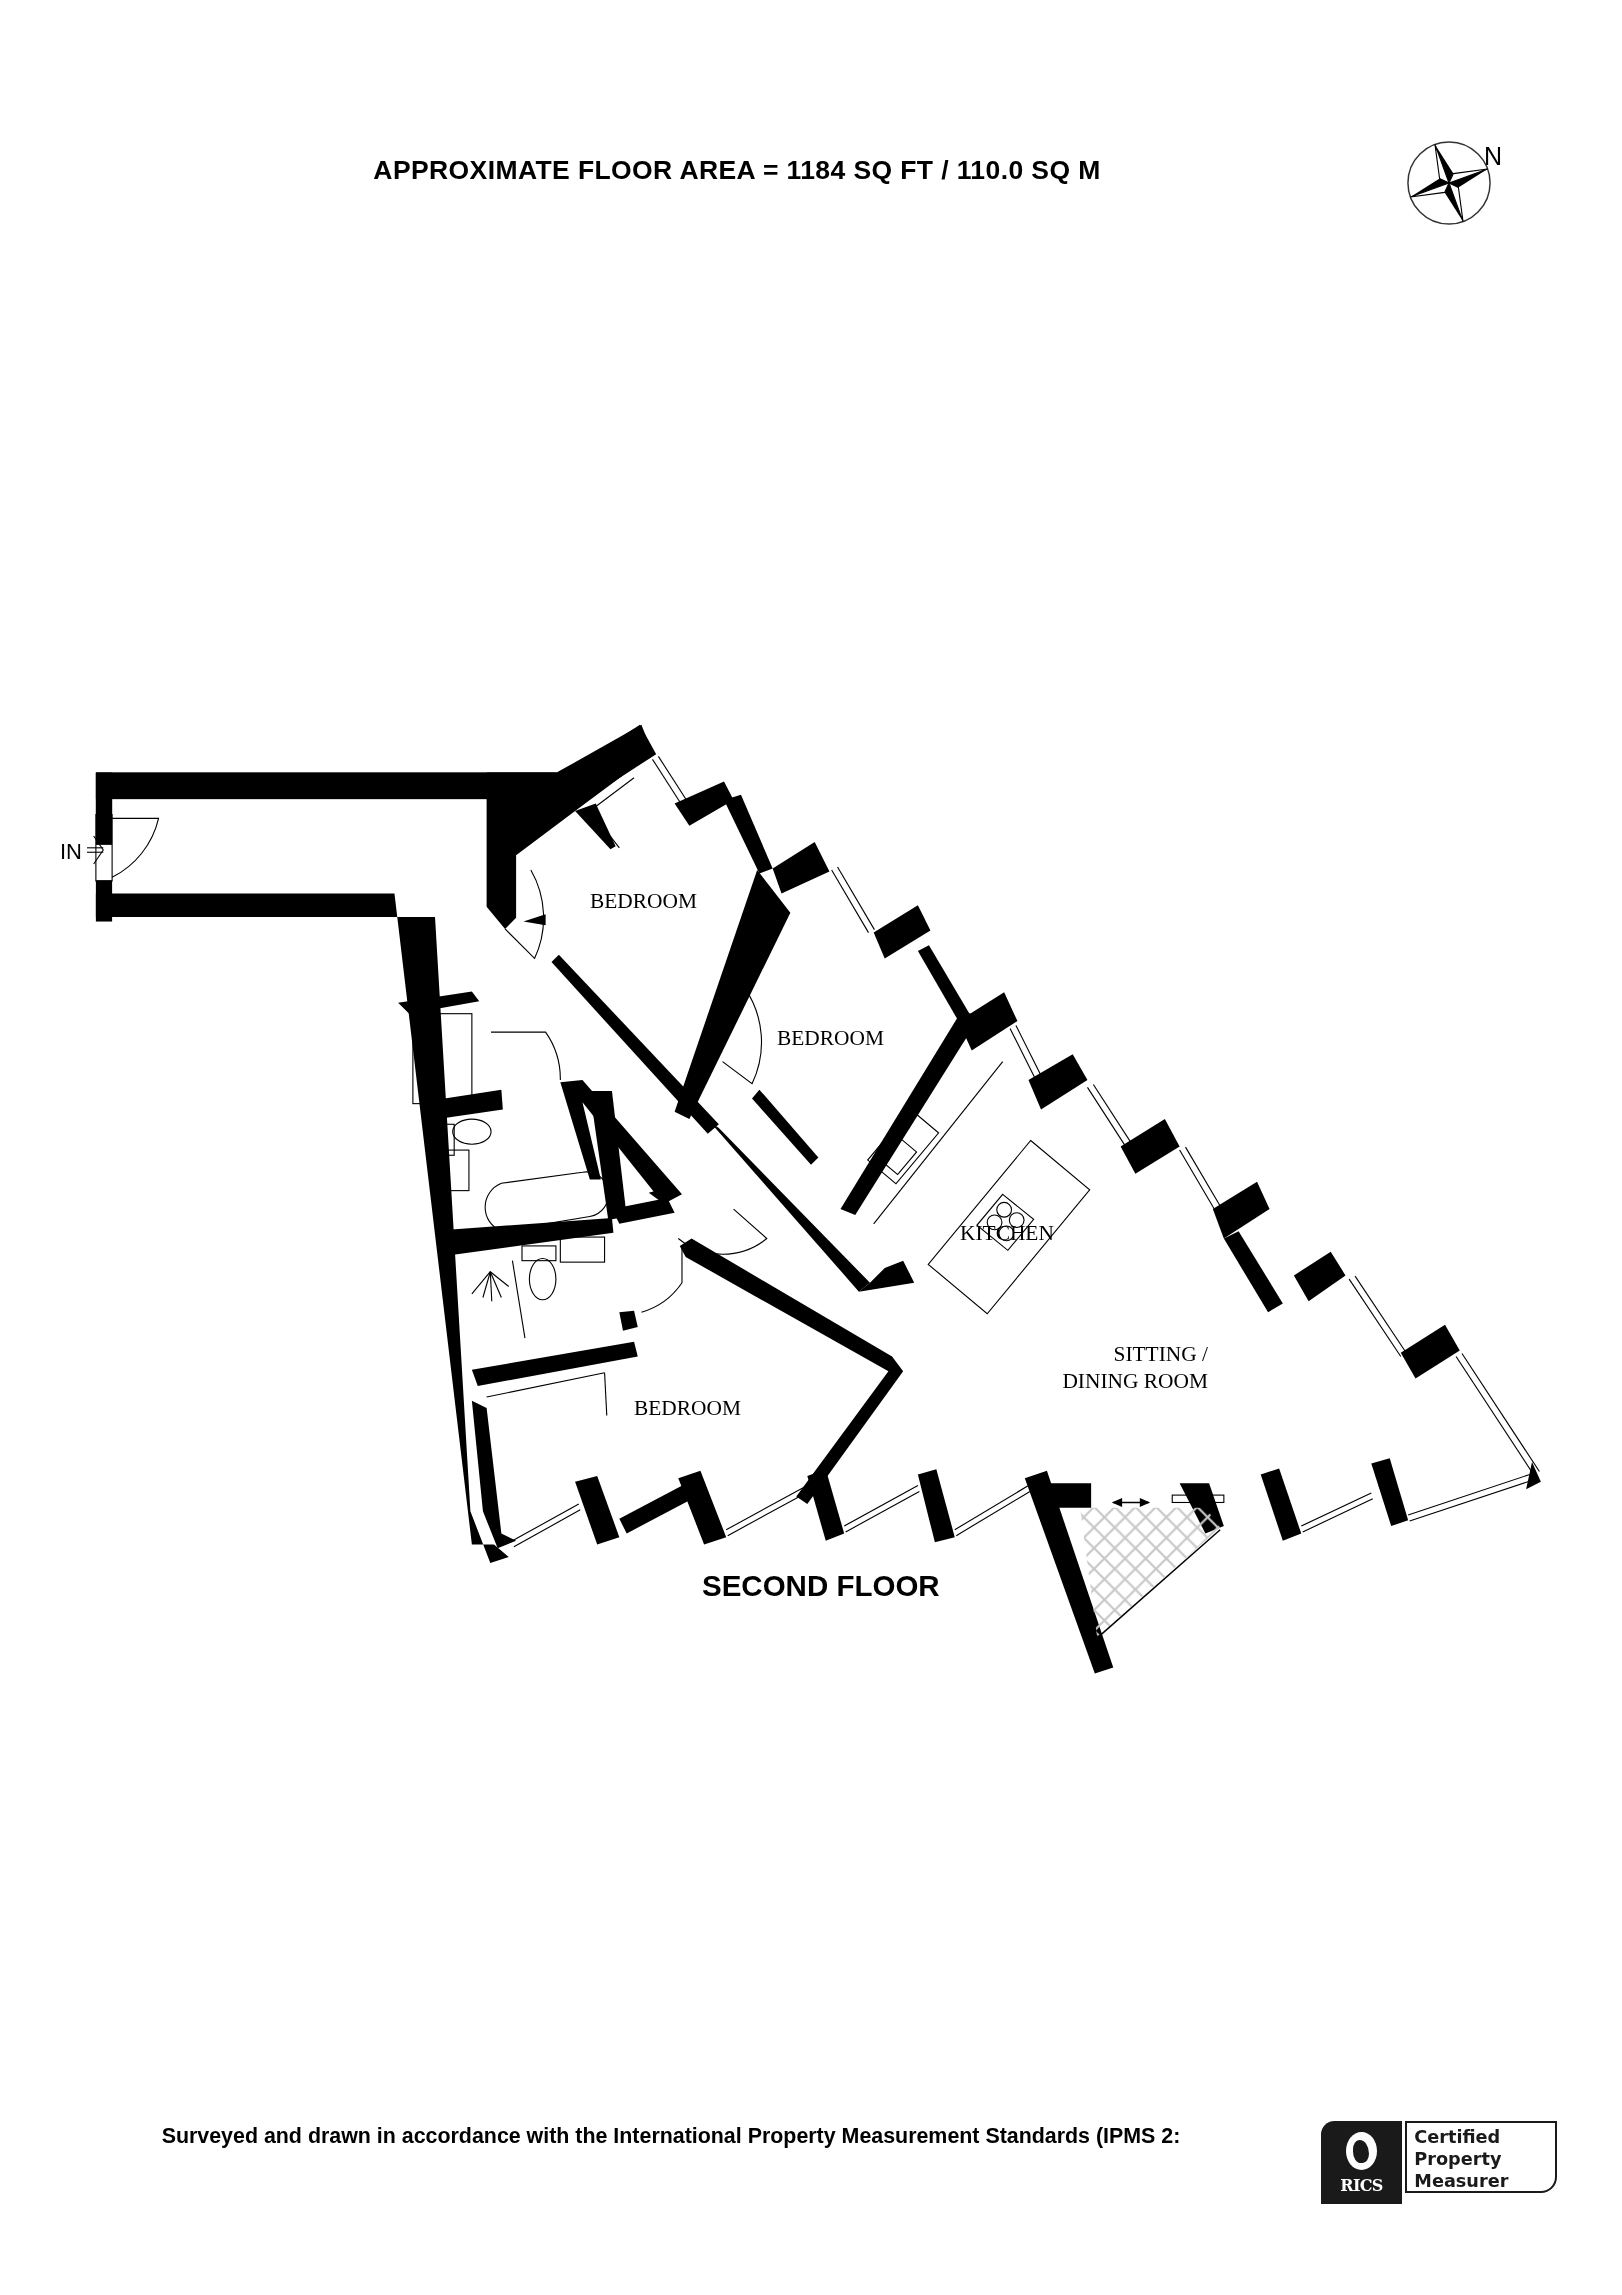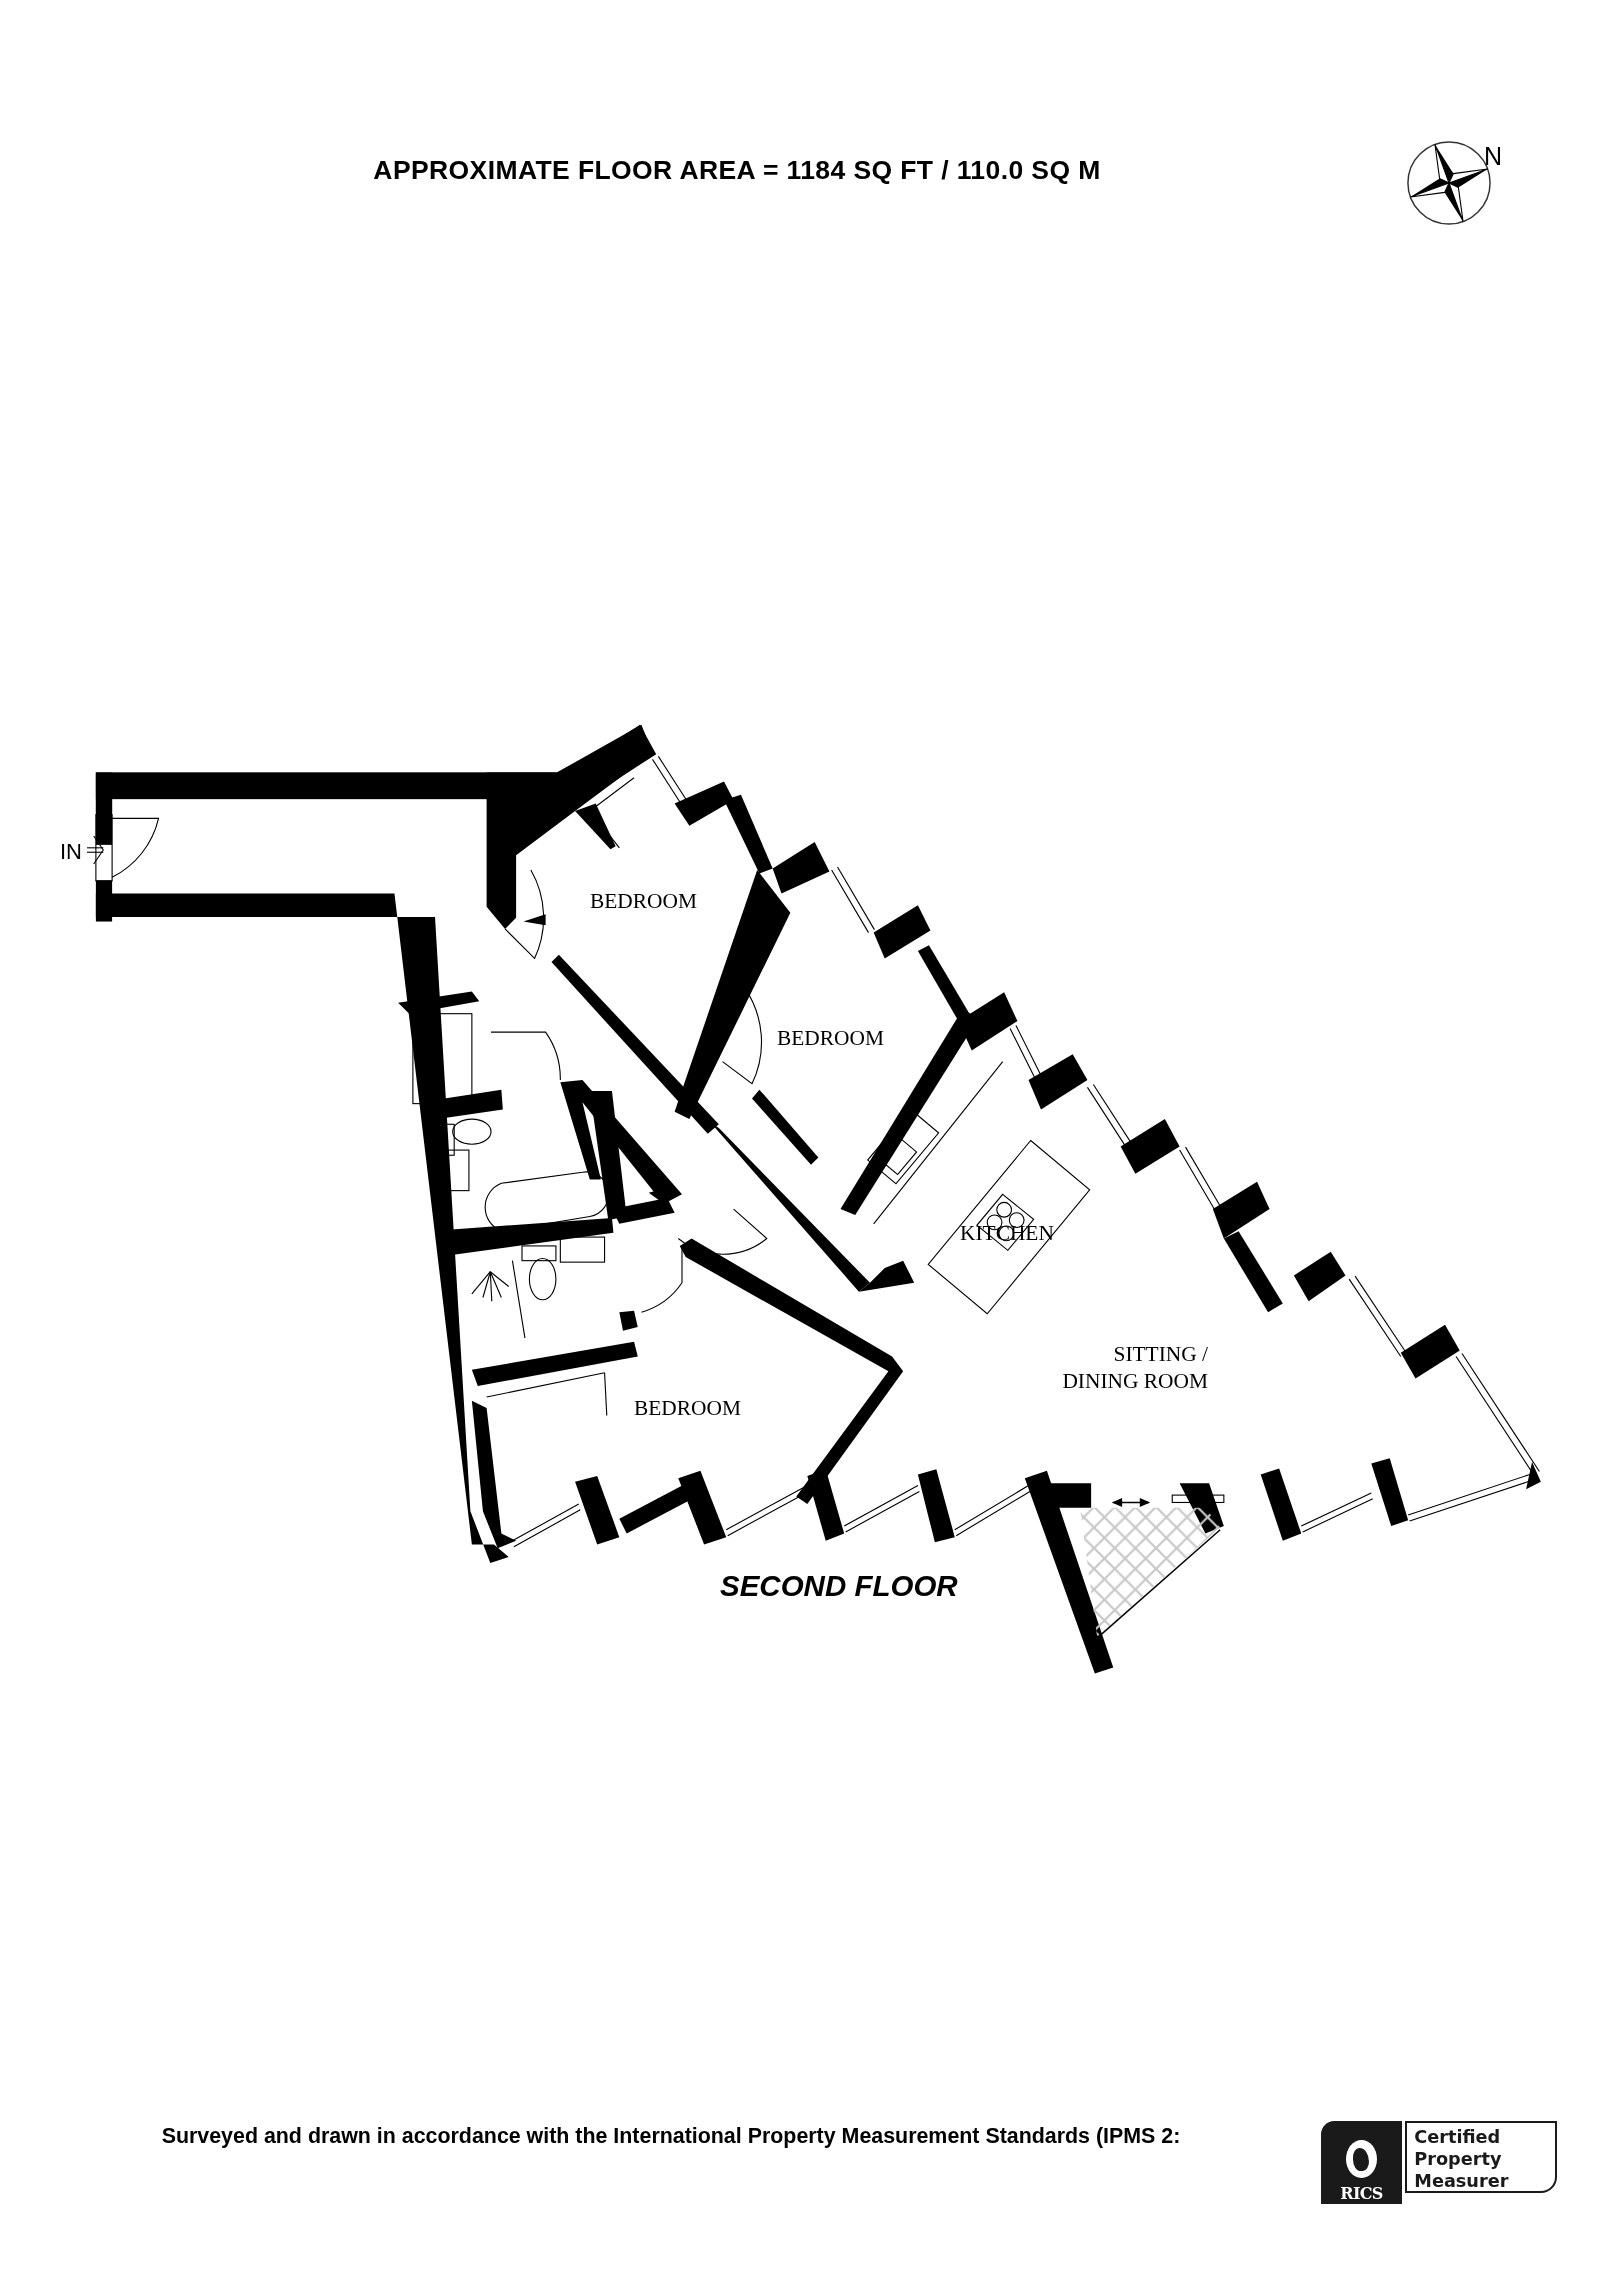--- a/index.html
+++ b/index.html
@@ -3,25 +3,25 @@
 <meta charset="utf-8">
 <style>
   html, body { margin:0; padding:0; background:#ffffff; }
   body { width:1622px; height:2295px; position:relative; overflow:hidden; font-family:"Liberation Sans", sans-serif; color:#000; }
   .title { position:absolute; left:0; width:1622px; top:155px; text-align:center; font-weight:bold; font-size:26.5px; letter-spacing:0.4px; }
   .title span { position:relative; left:-74px; }
   .compass { position:absolute; left:1405px; top:139px; width:88px; height:88px; }
   .compass-n { position:absolute; left:1484px; top:142px; font-size:25px; }
   .plan { position:absolute; left:0; top:0; width:1622px; height:2295px; }
   .room-label { position:absolute; font-size:21.4px; text-align:right; line-height:26.5px; white-space:nowrap;font-family:Liberation Serif, serif; }
-  .floor-label { position:absolute; left:720px; top:1569px; font-size:29.5px; font-weight:bold;font-style:italic; }
+  .floor-label { position:absolute; left:702px; top:1569px; font-size:29.5px; font-weight:bold; }
   .in-label { position:absolute; left:60px; top:839px; font-size:22px; }
   .footer { position:absolute; left:29.5px; width:1283px; top:2122px; text-align:center; font-weight:bold; font-size:21.4px; line-height:28px; }
   .rics { position:absolute; left:1321px; top:2121px; width:243px; height:87px; display:flex; }
-  .rics-left { width:81px; height:83px; background:#1a1a1a; border-radius:13.3px 0 0 0; display:flex; flex-direction:column; align-items:center; justify-content:flex-end; padding-bottom:1px; box-sizing:border-box; }
+  .rics-left { width:81px; height:83px; background:#1a1a1a; border-radius:13.3px 0 0 0; display:flex; flex-direction:column; align-items:center; justify-content:flex-end; padding-bottom:9px; box-sizing:border-box; }
   .rics-lion { width:31px; height:38px; border-radius:50%; background:#fff; margin-bottom:5.9px; position:relative; }
   .rics-lion:after { content:""; position:absolute; left:7.4px; top:7.4px; width:16px; height:23.6px; background:#1a1a1a; border-radius:40% 60% 40% 50%; }
   .rics-text { color:#fff; font-family:"DejaVu Serif", serif; font-weight:bold; font-size:16px; letter-spacing:-0.7px; }
   .rics-right { margin-left:2.9px; width:152px; height:72px; border:2.2px solid #1a1a1a; border-radius:0 0 16px 0; box-sizing:border-box; padding:2.9px 7.4px; font-family:"DejaVu Sans", sans-serif; font-weight:bold; font-size:17.7px; line-height:22px; color:#1a1a1a; }
 </style>
 </head>
 <body>
 
 <div class="title"><span>APPROXIMATE FLOOR AREA = 1184 SQ FT / 110.0 SQ M</span></div>
 

